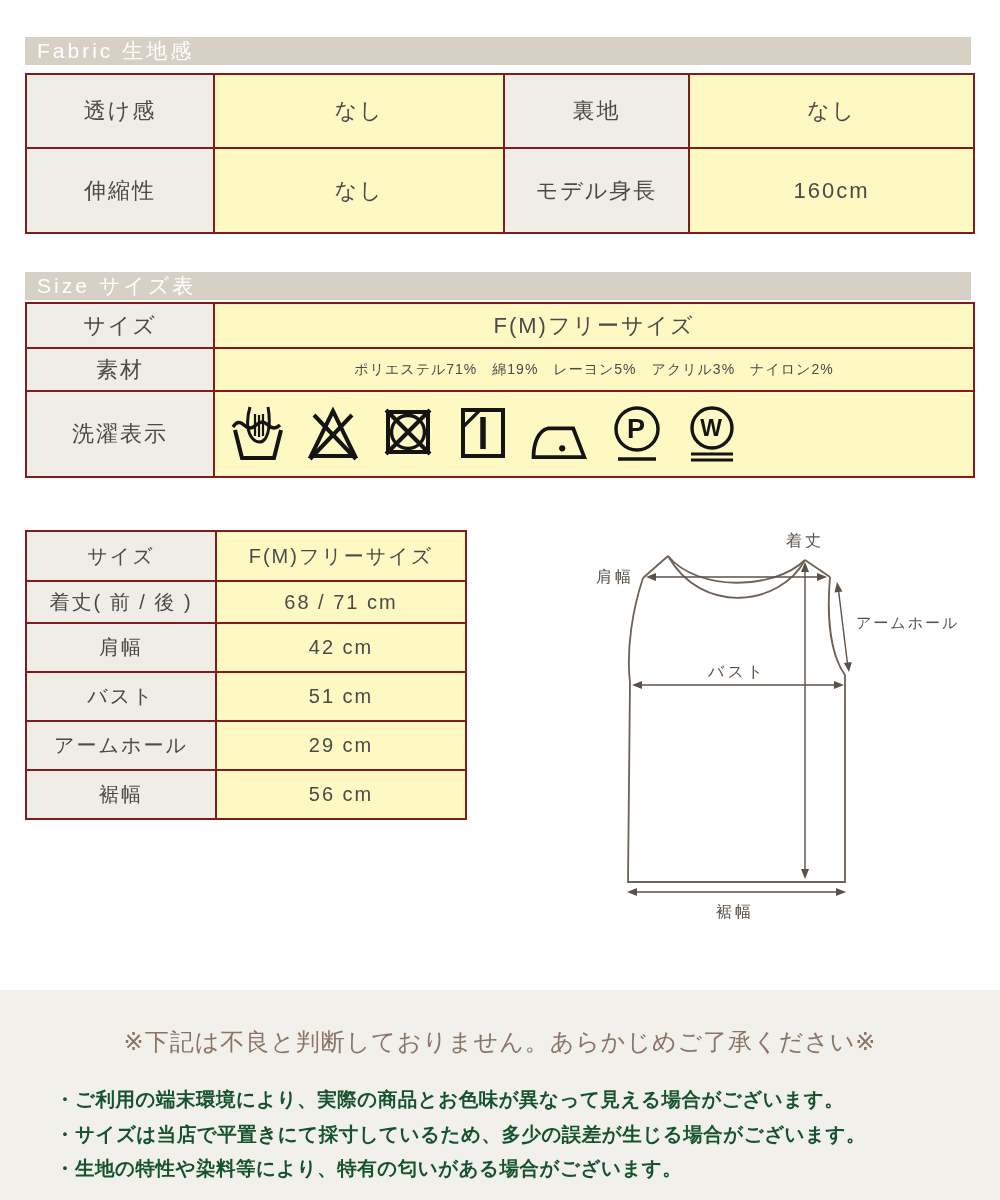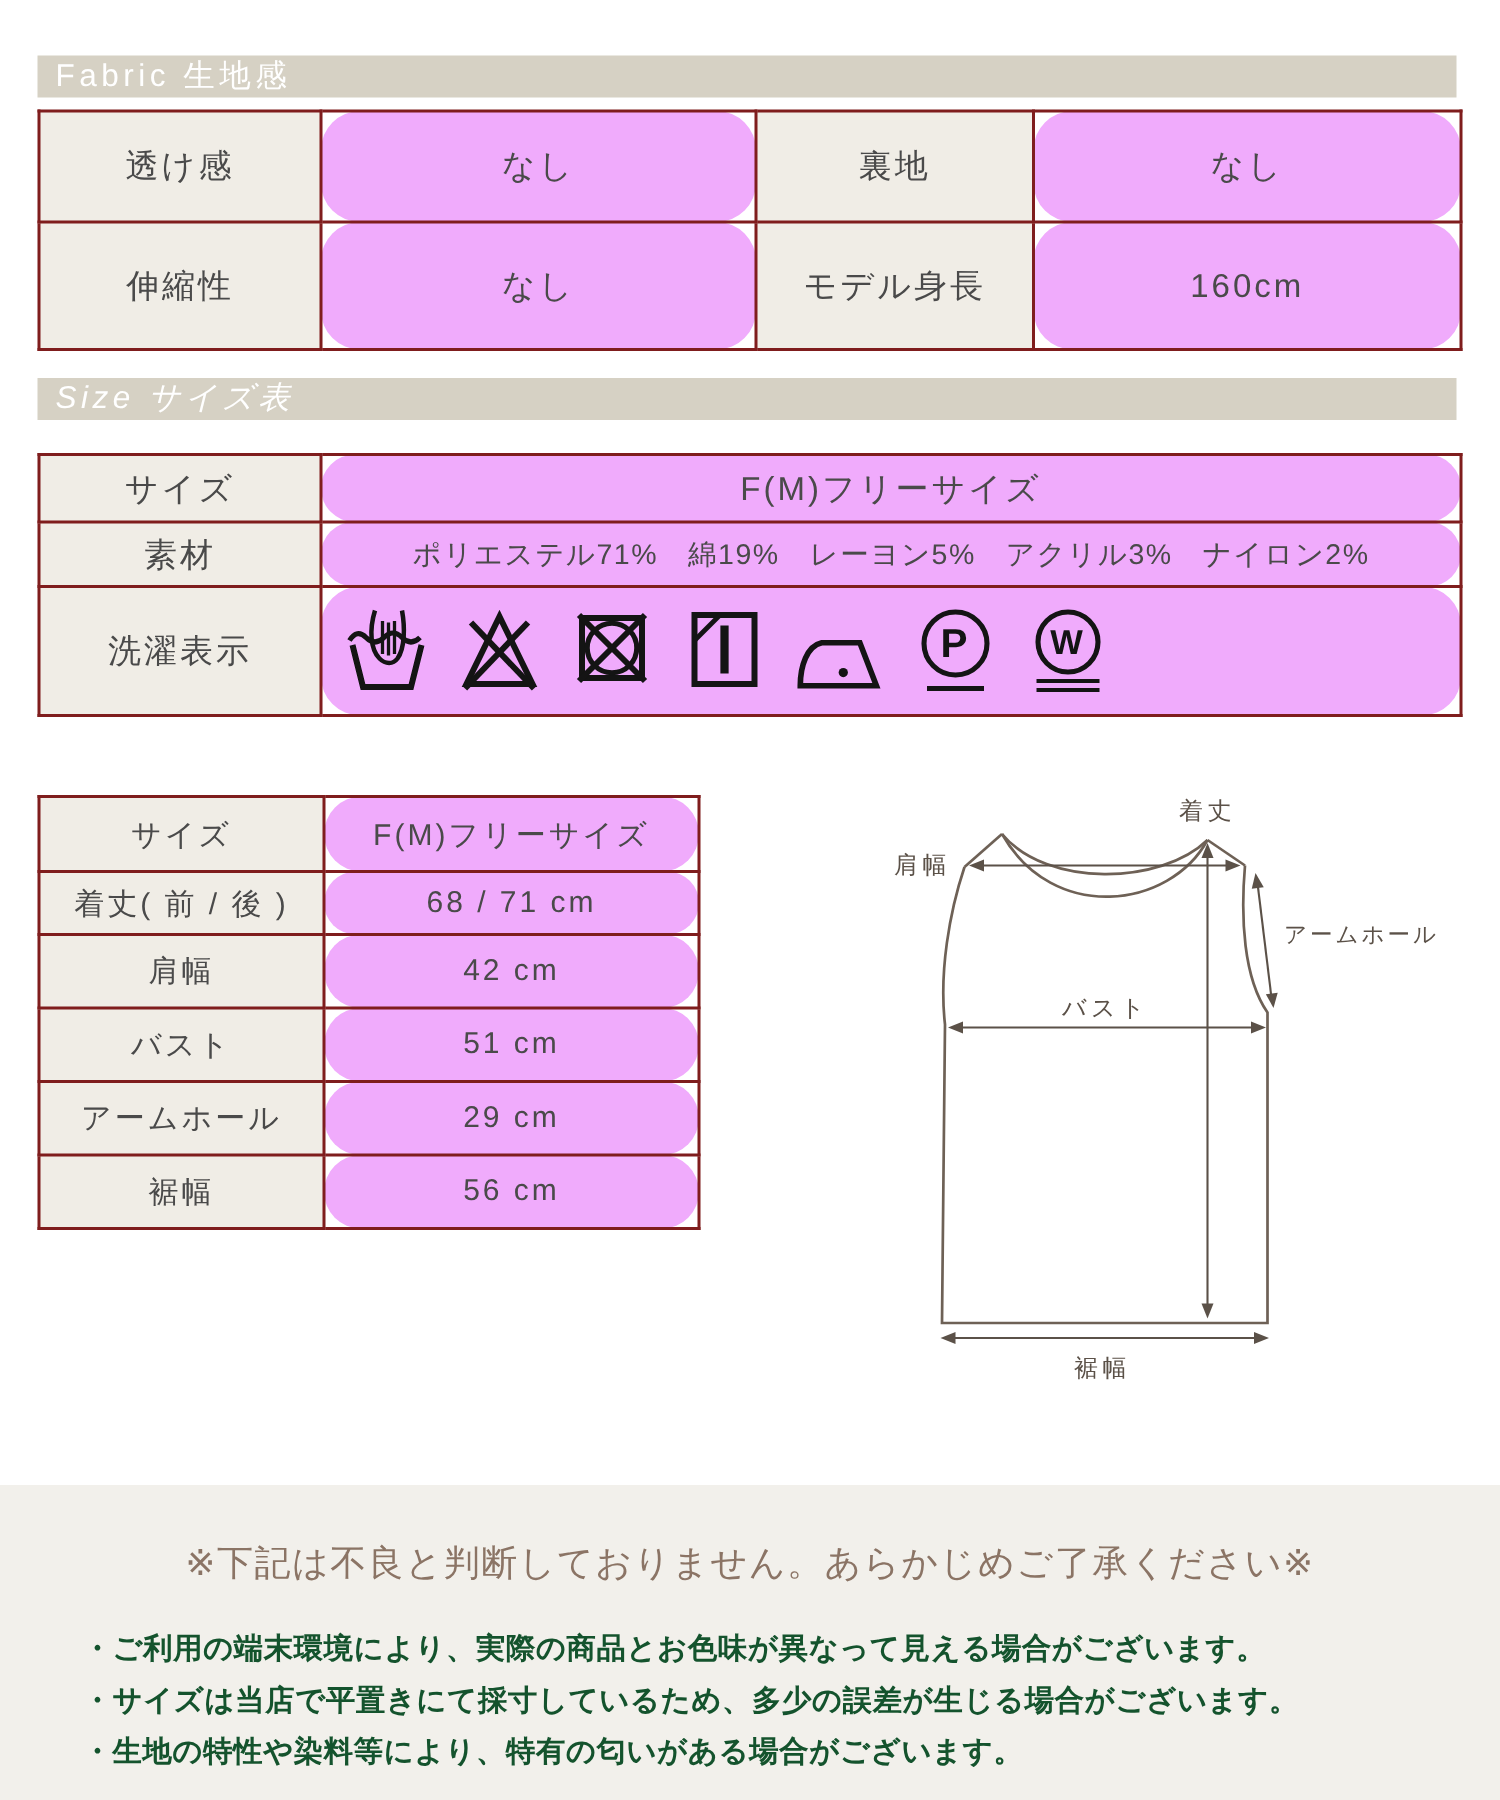--- a/index.html
+++ b/index.html
@@ -16,23 +16,23 @@
   
   table.tbl{
     position:absolute;border-collapse:collapse;table-layout:fixed;
     font-size:22px;color:#4a4a4a;
   }
   table.tbl td{
     border:2px solid #7f1d1d;text-align:center;letter-spacing:2px;
     box-sizing:border-box;padding:0;
   }
   td.hc{background:#f0ede6;}
-  td.vc{background:#f0abfc;border-radius:26px;}
+  td.vc{background:#fef9c3;}
   td.left{text-align:left;padding-left:16px;}
-  .t2 .mat{font-size:19px;letter-spacing:1px;}
+  .t2 .mat{font-size:14px;letter-spacing:1px;}
   .care-row{
     display:flex;align-items:center;gap:17px;padding-left:14px;
   }
   .care-row svg{display:block;}
   
   table.t3{font-size:20px;}
   
   .diagram{position:absolute;left:560px;top:520px;}
   
   .footer{
@@ -71,21 +71,21 @@
     </tr>
     <tr style="height:85px;">
       <td class="hc">伸縮性</td>
       <td class="vc">なし</td>
       <td class="hc">モデル身長</td>
       <td class="vc">160cm</td>
     </tr>
   </tbody>
     </table>
 
-  <div class="band" style="top:252px;font-style:italic;">Size サイズ表</div>
+  <div class="band" style="top:272px;">Size サイズ表</div>
 
   <table class="tbl t2" style="left:25px;top:302px;width:948px;">
     <colgroup>
         <col style="width:188px">
         <col style="width:760px">
       </colgroup>
     <tbody>
         <tr style="height:45px;">
       <td class="hc">サイズ</td>
       <td class="vc left">F(M)フリーサイズ</td>

